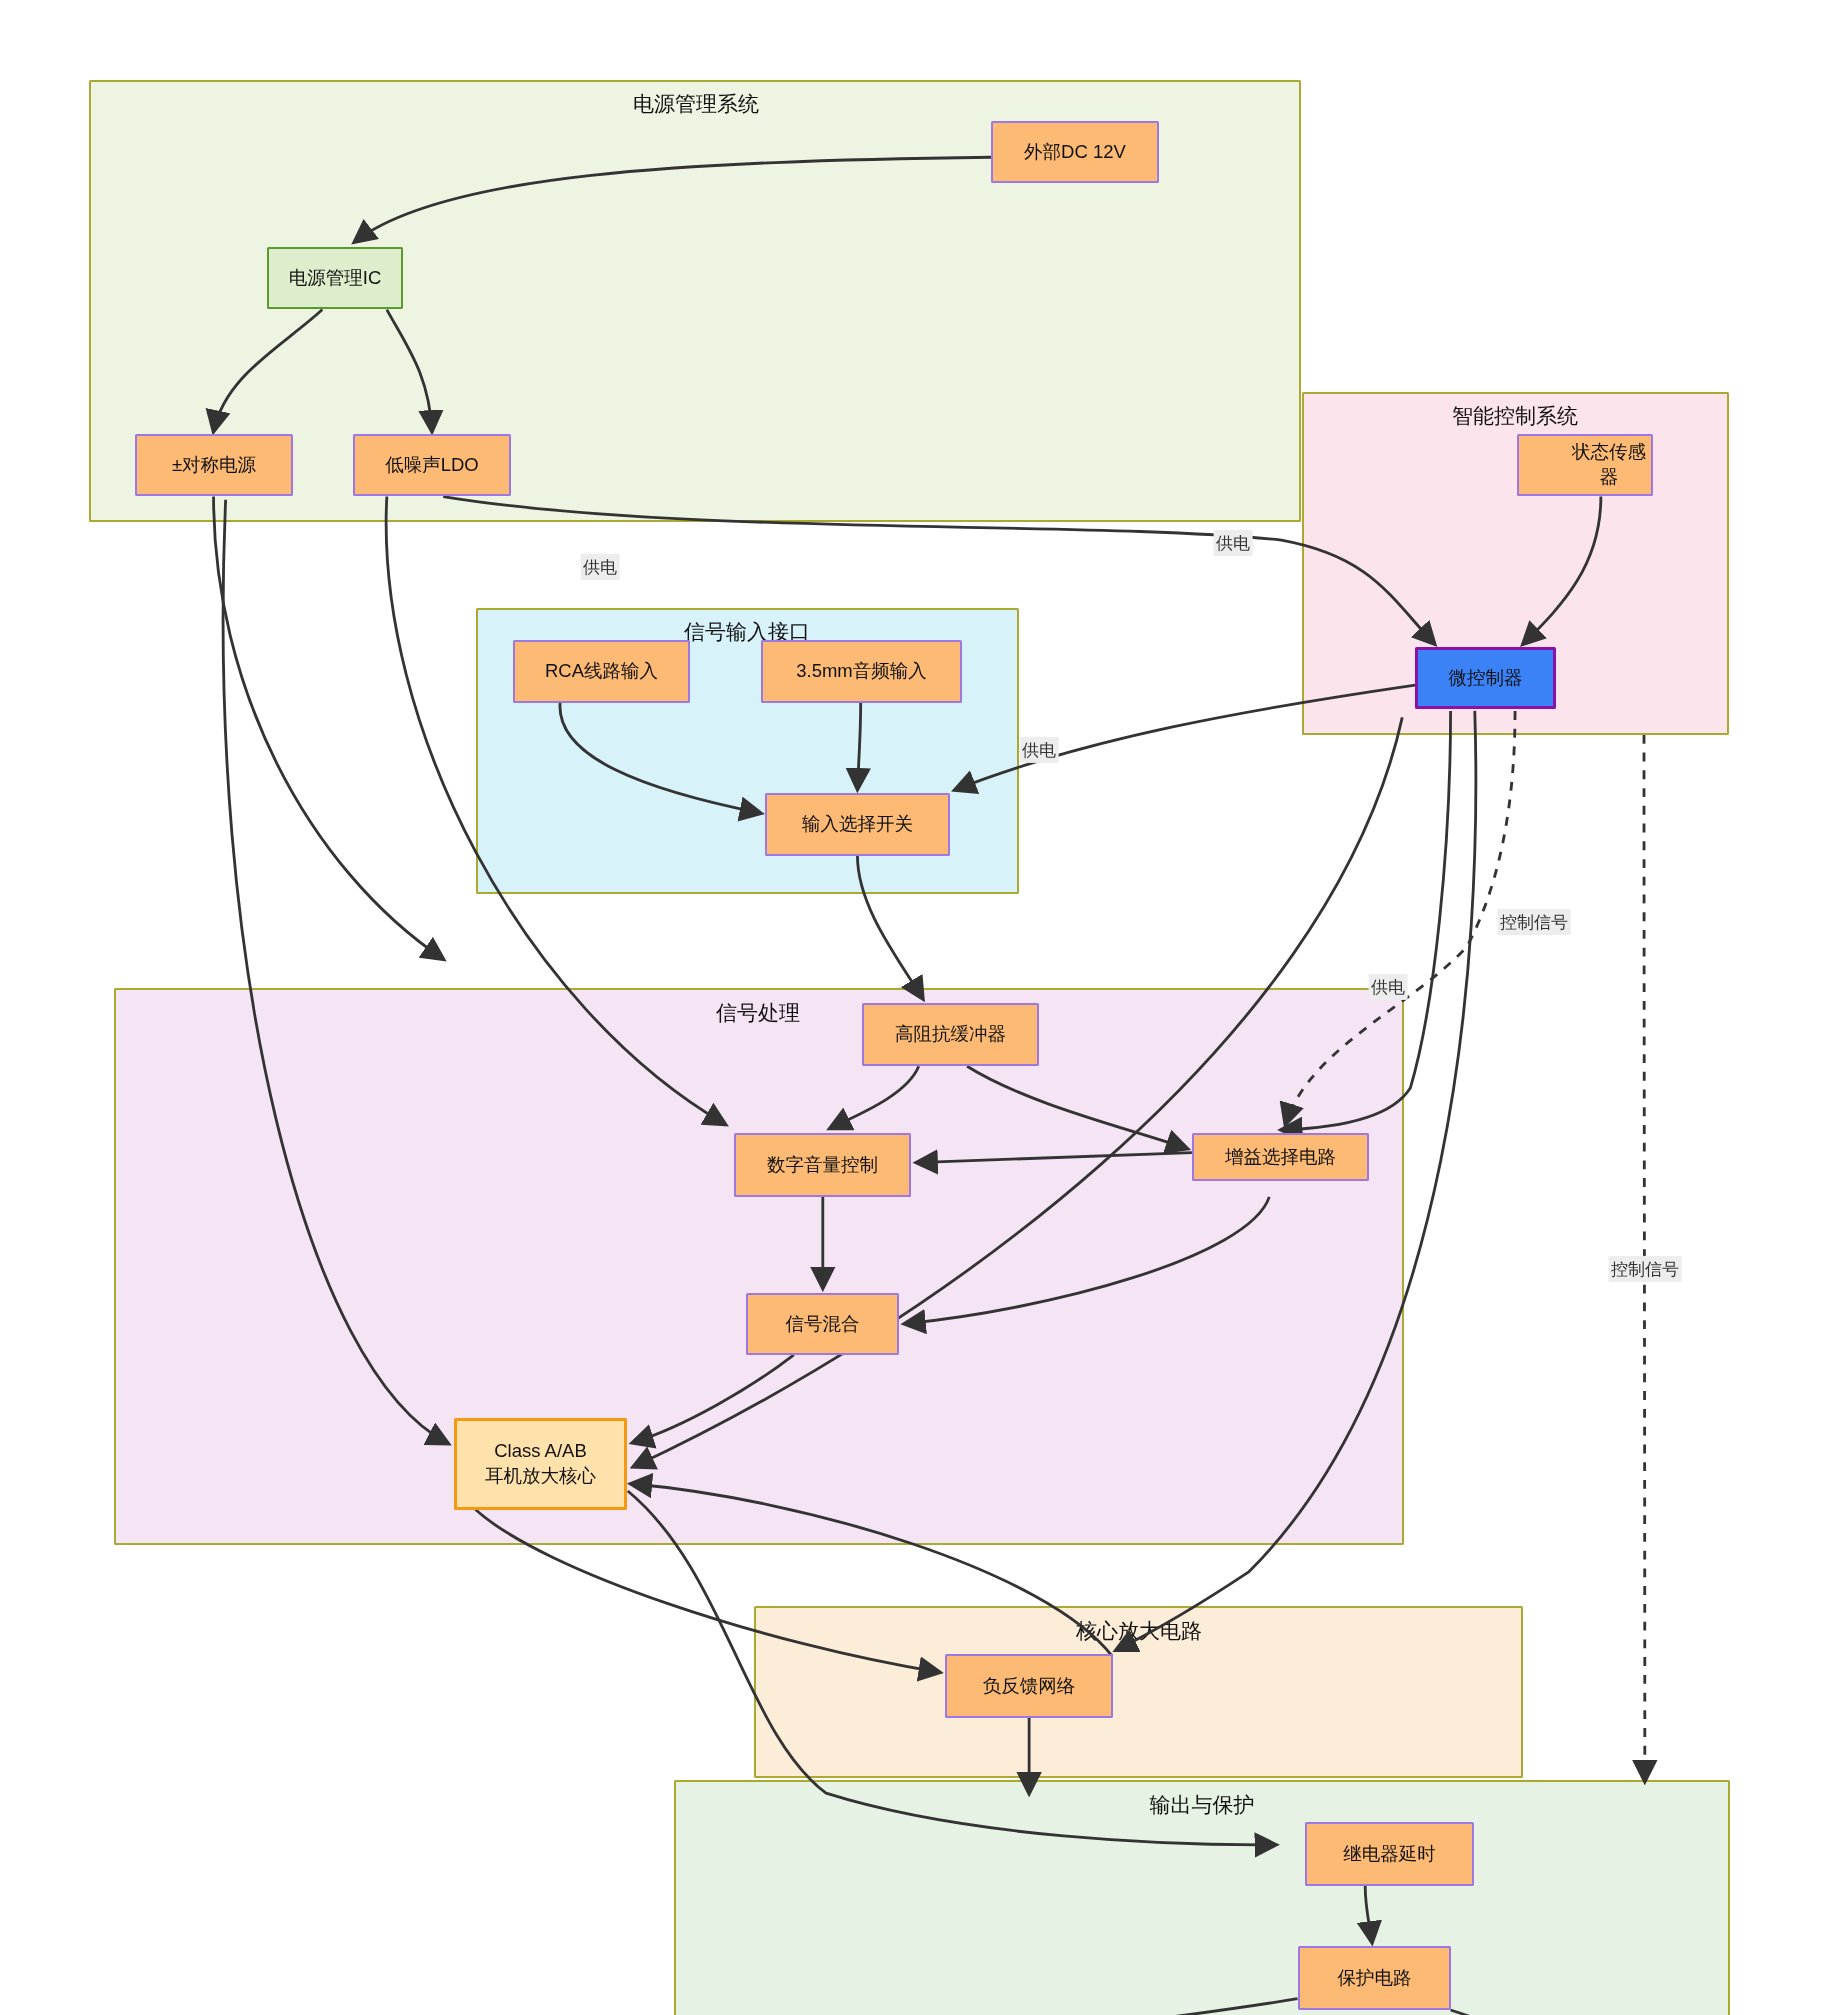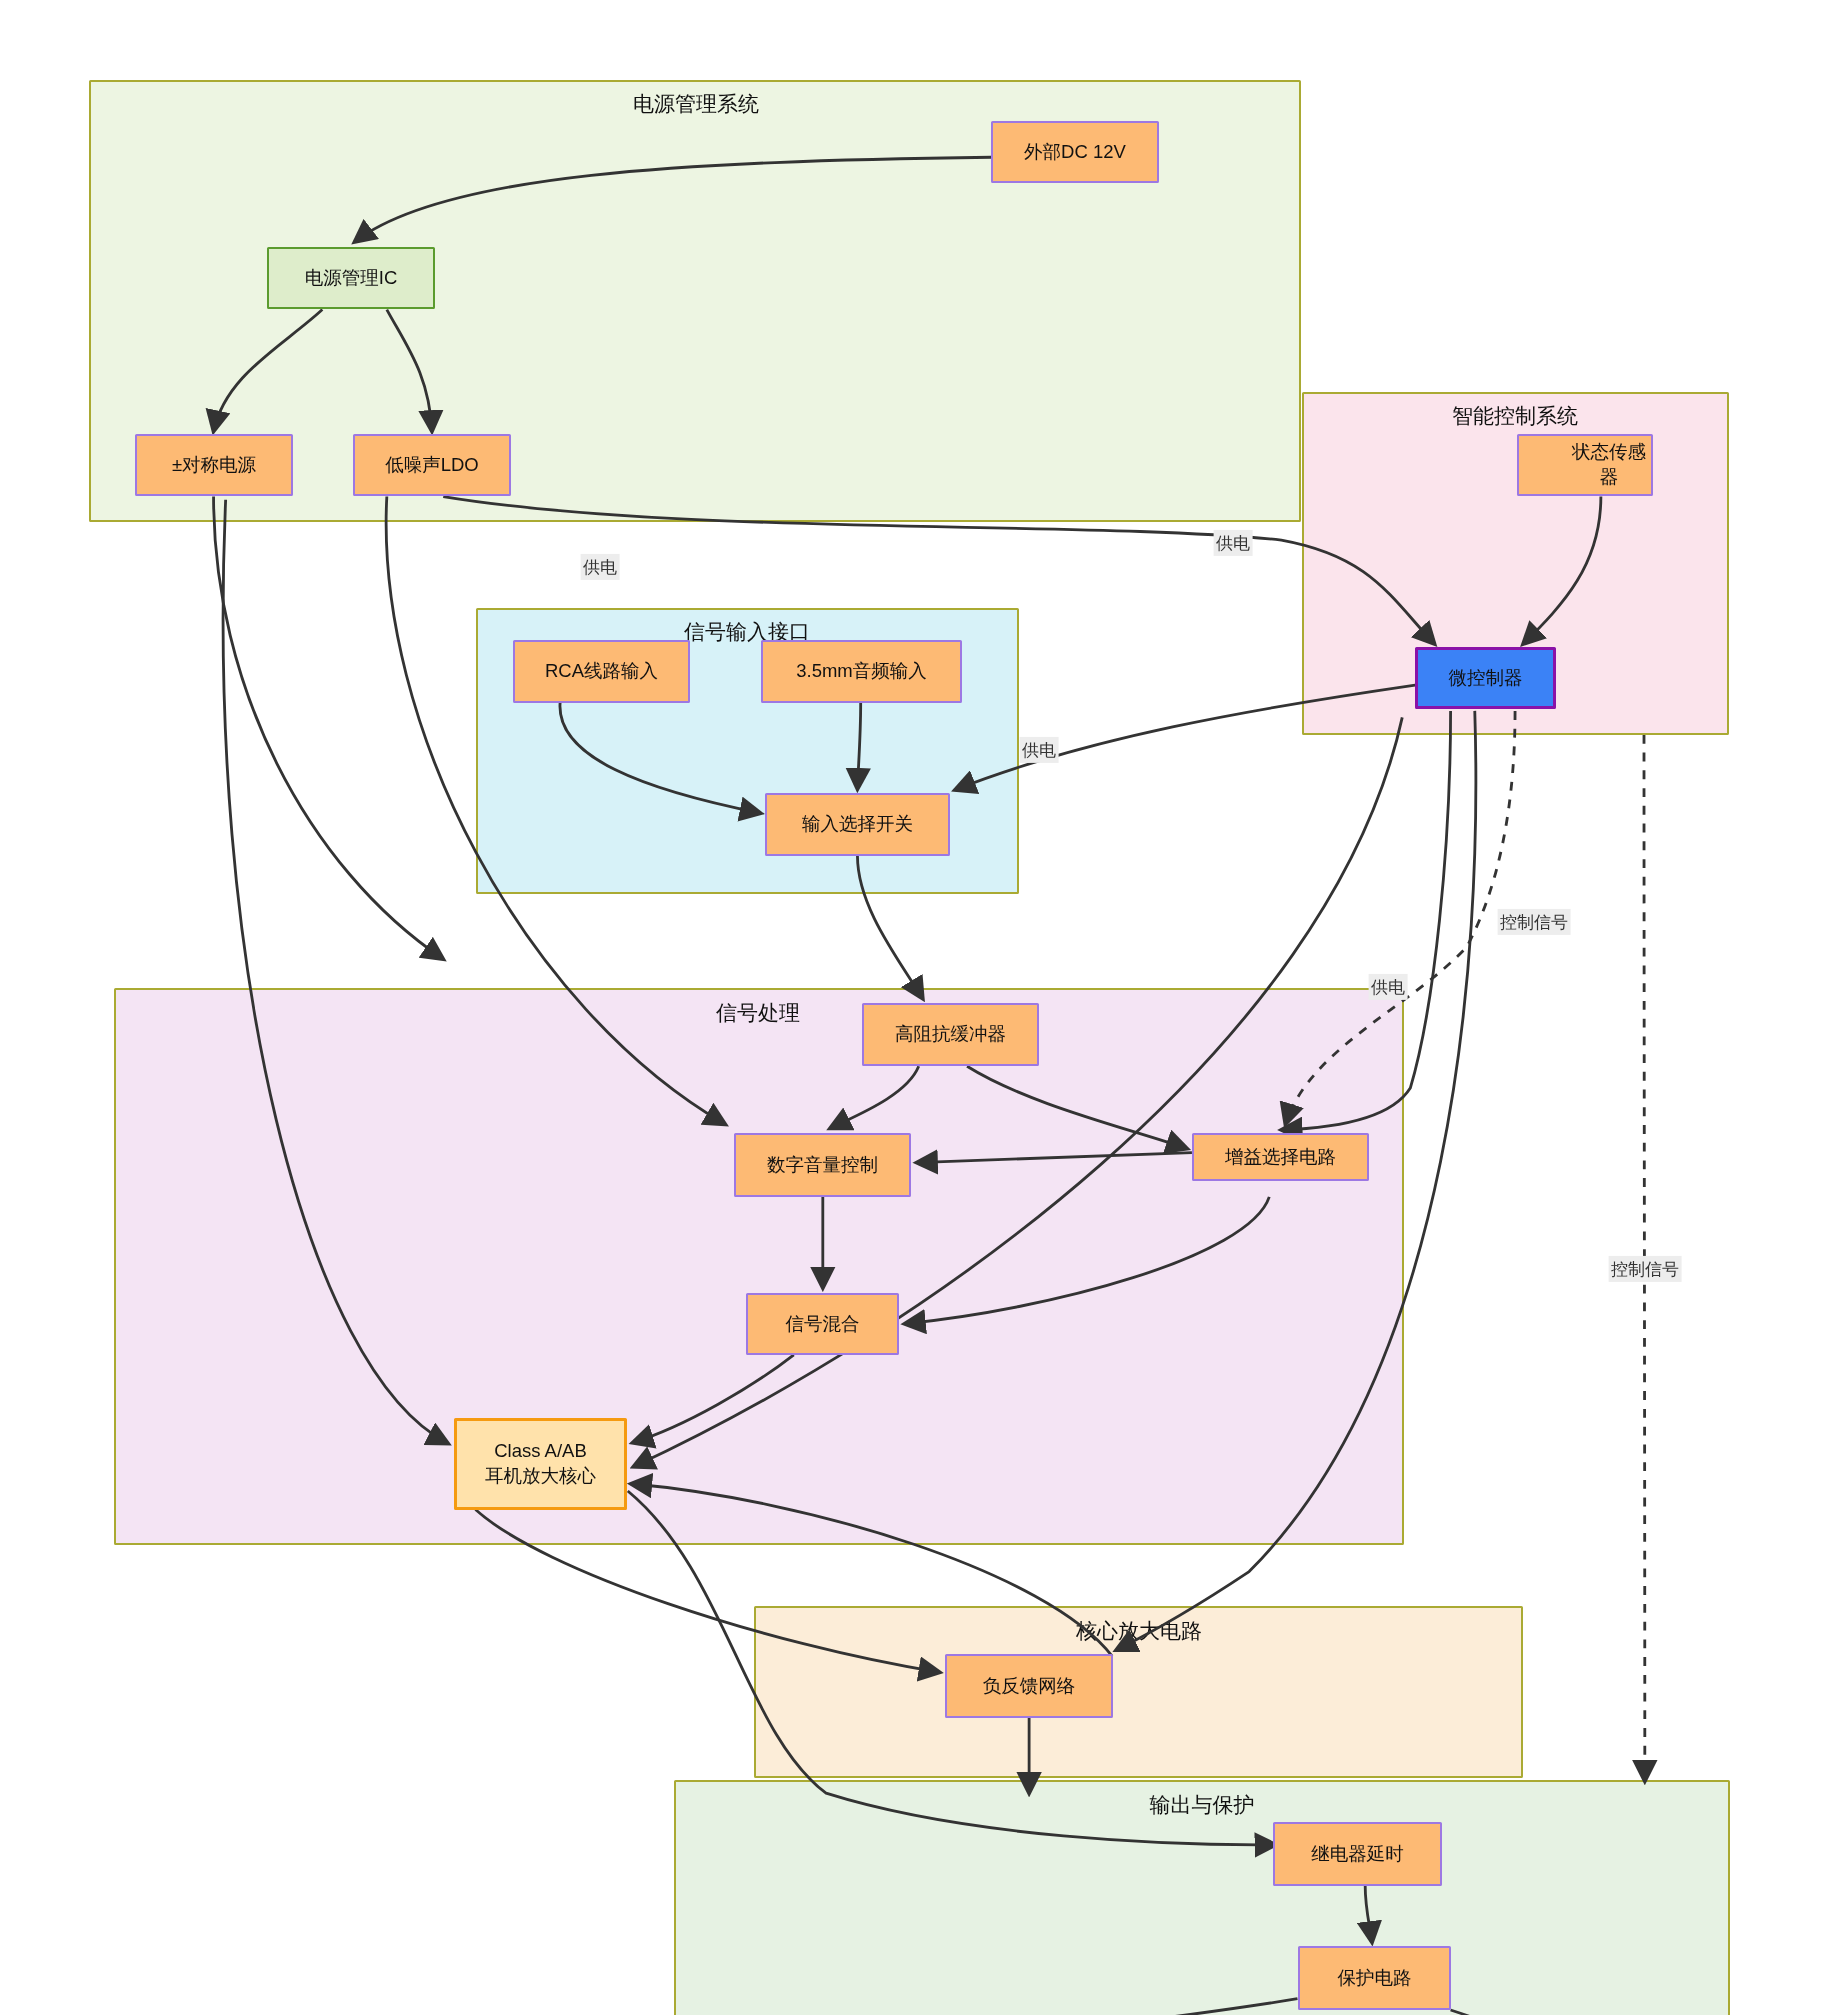--- a/index.html
+++ b/index.html
@@ -112,21 +112,21 @@
       <path d="M3760,1764 C3760,2000 3720,2200 3640,2350 C3500,2500 3250,2600 3190,2790"></path>
 
       <path d="M4080,1824 C4080,2600 4082,3600 4082,4420"></path>
     </g>
   </svg>
 
   <div id="nodes">
       <div class="node plain" style="left: 991px; top: 121px; width: 168px; height: 62px;">
         <span style="white-space: pre-line;">外部DC 12V</span>
       </div>
-      <div class="node green" style="left: 267px; top: 247px; width: 168px; height: 62px;">
+      <div class="node green" style="left: 267px; top: 247px; width: 136px; height: 62px;">
         <span style="white-space: pre-line;">电源管理IC</span>
       </div>
       <div class="node plain" style="left: 135px; top: 434px; width: 158px; height: 62px;">
         <span style="white-space: pre-line;">±对称电源</span>
       </div>
       <div class="node plain" style="left: 353px; top: 434px; width: 158px; height: 62px;">
         <span style="white-space: pre-line;">低噪声LDO</span>
       </div>
       <div class="node plain" style="left: 1517px; top: 434px; width: 136px; height: 62px; padding-left: 48px;">
         <span style="white-space: pre-line;">状态传感器</span>
@@ -155,21 +155,21 @@
       <div class="node plain" style="left: 746px; top: 1293px; width: 153px; height: 62px;">
         <span style="white-space: pre-line;">信号混合</span>
       </div>
       <div class="node amp" style="left: 454px; top: 1418px; width: 173px; height: 92px;">
         <span style="white-space: pre-line;">Class A/AB
 耳机放大核心</span>
       </div>
       <div class="node plain" style="left: 945px; top: 1654px; width: 168px; height: 64px;">
         <span style="white-space: pre-line;">负反馈网络</span>
       </div>
-      <div class="node plain" style="left: 1273px; top: 1822px; width: 169px; height: 64px;">
+      <div class="node plain" style="left: 1305px; top: 1822px; width: 169px; height: 64px;">
         <span style="white-space: pre-line;">继电器延时</span>
       </div>
       <div class="node plain" style="left: 1298px; top: 1946px; width: 153px; height: 64px;">
         <span style="white-space: pre-line;">保护电路</span>
       </div>
     </div>
 
   <div id="edgelabels">
       <div class="elabel" style="left: 600px; top: 567px;">供电</div>
       <div class="elabel" style="left: 1233px; top: 543px;">供电</div>

